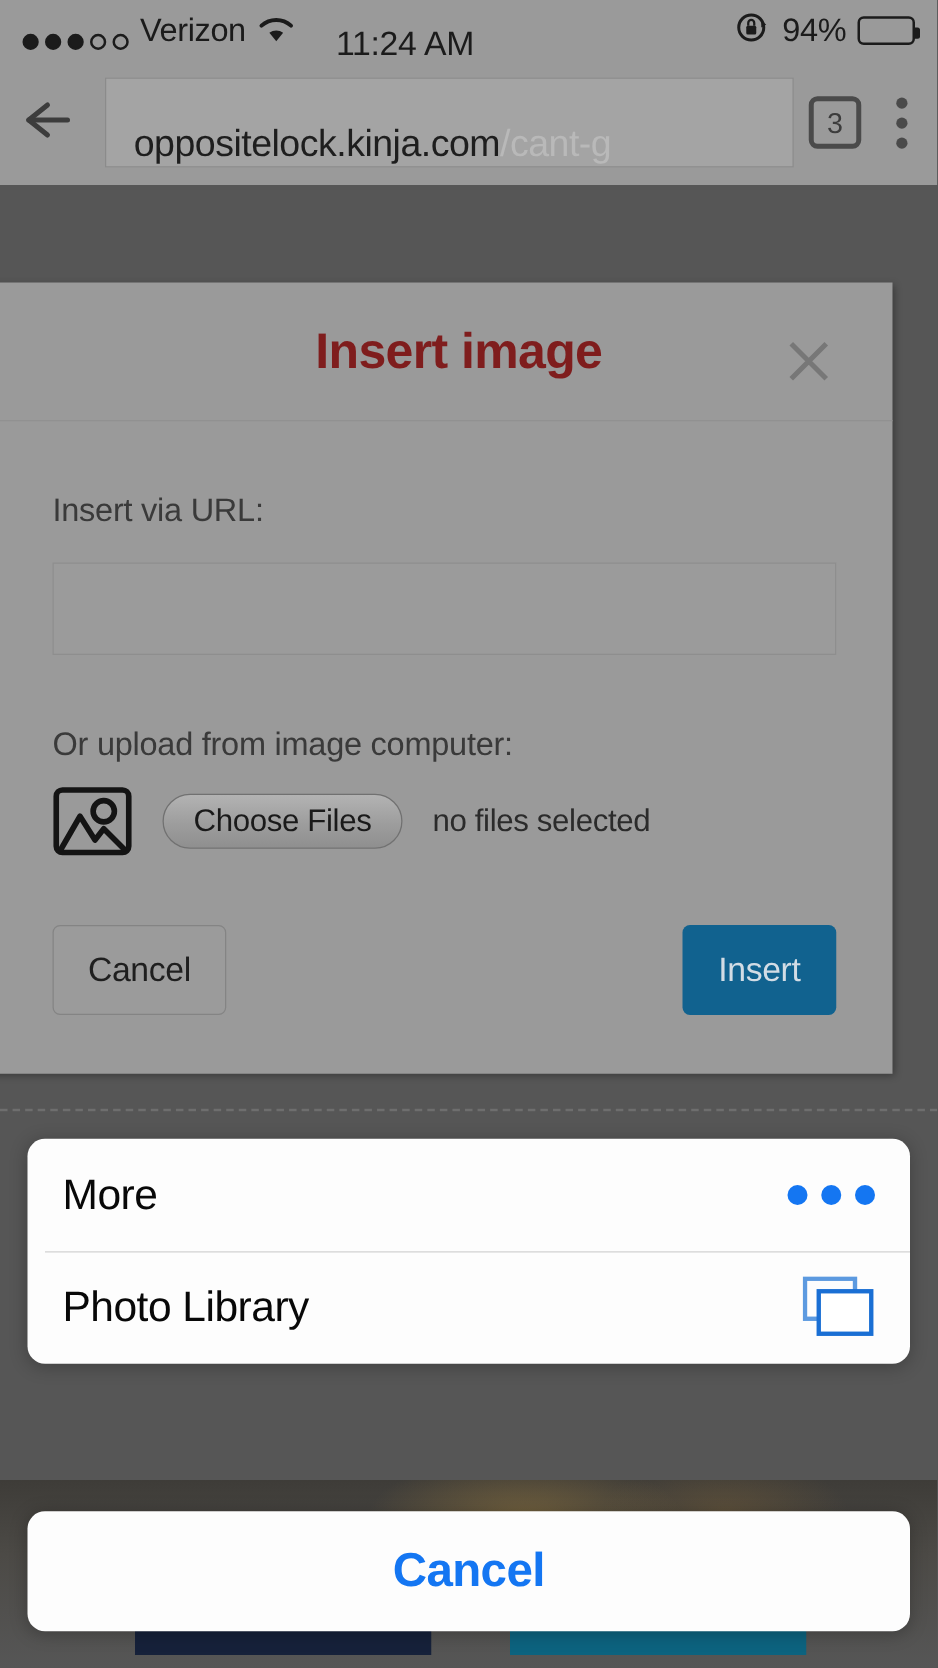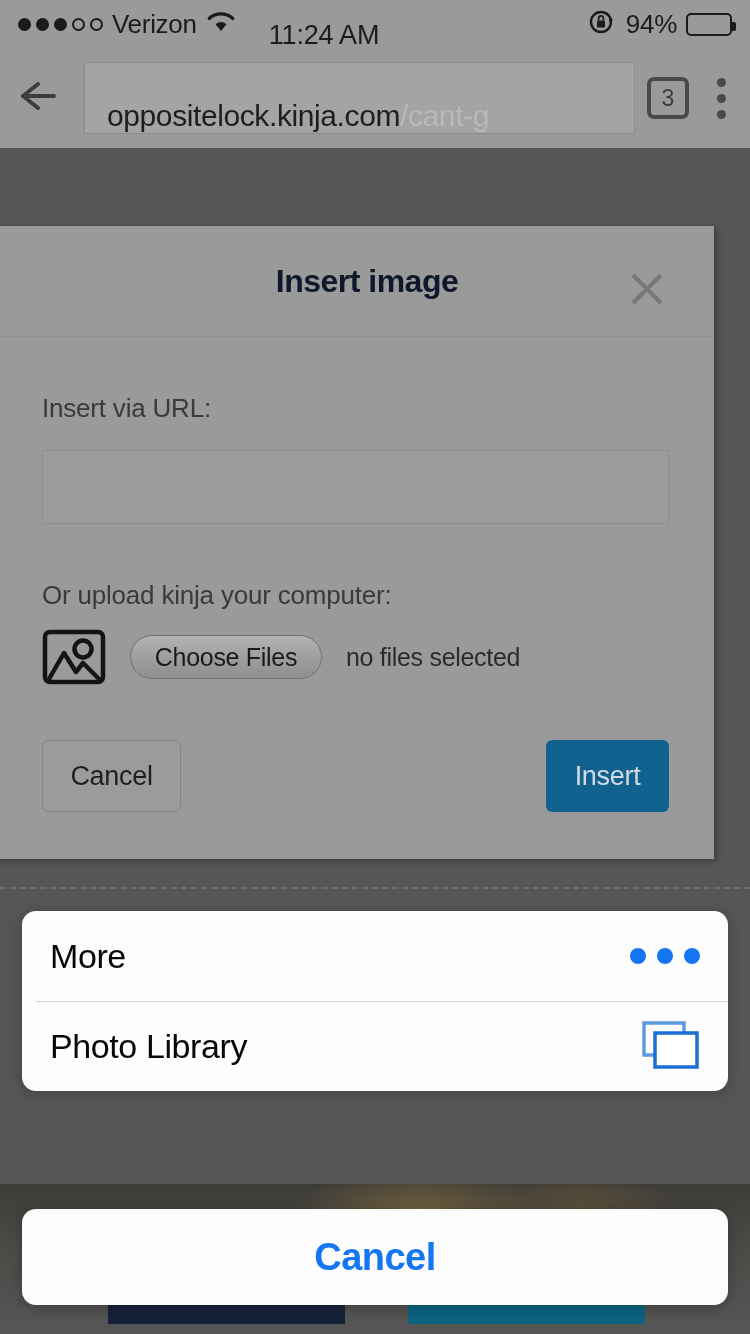--- a/index.html
+++ b/index.html
@@ -18,21 +18,21 @@
   }
 
   
   #status-bar {
     position: absolute; top: 0; left: 0;
     width: 750px; height: 48px;
     background: #9a9a9a;
     display: flex; align-items: center;
     padding: 0 18px;
   }
-  .sb-left { display: flex; align-items: center; gap: 9px; flex: 1; }
+  .sb-left { display: flex; align-items: flex-end; gap: 9px; flex: 1; }
   .sb-center { position: absolute; left: 0; width: 648px; text-align: center;
                font-size: 27px; color: #1b1b1b; letter-spacing: -0.2px; font-weight: 400; margin-top: 22px; }
   .sb-right { display: flex; align-items: center; gap: 9px; justify-content: flex-end; flex: 1; z-index: 2; }
   .dots { display: flex; gap: 5px; align-items: center; }
   .dot { width: 13px; height: 13px; border-radius: 50%; border: 2px solid #1b1b1b; }
   .dot.filled { background: #1b1b1b; }
   .carrier { font-size: 26px; color: #1b1b1b; letter-spacing: -0.3px; }
   .batt-pct { font-size: 26px; color: #1b1b1b; letter-spacing: -0.3px; }
   .batt { width: 46px; height: 23px; border: 2.5px solid #1b1b1b; border-radius: 5px;
           position: relative; padding: 2px; }
@@ -100,21 +100,21 @@
     width: 750px; height: 633px;
     background: #9a9a9a;
     box-shadow: 2px 2px 6px rgba(0,0,0,0.35);
   }
   #dialog-header {
     position: relative; height: 111px;
     border-bottom: 1.5px solid #919191;
     display: flex; align-items: center; justify-content: center;
   }
   #dialog-title {
-    font-size: 32px; font-weight: bold; color: #0f172a;
+    font-size: 40px; font-weight: bold; color: #7f1d1d;
     letter-spacing: -0.5px; margin-left: 56px;
   }
   #dialog-close {
     position: absolute; right: 48px; top: 44px;
     width: 38px; height: 38px;
   }
   #dialog-close svg { display: block; }
   #dialog-body { padding: 56px 78px 0 78px; }
 
   .field-label {
@@ -255,21 +255,21 @@
         <svg width="38" height="38" viewBox="0 0 38 38">
           <path d="M5 5 L33 33 M33 5 L5 33" stroke="#777777" stroke-width="4" stroke-linecap="butt"></path>
         </svg>
       </div>
     </div>
 
     <div id="dialog-body">
       <div class="field-label">Insert via URL:</div>
       <input id="url-input" type="text" value="" placeholder="" style="">
 
-      <div class="field-label" id="upload-label">Or upload kinja your computer:</div>
+      <div class="field-label" id="upload-label">Or upload from image computer:</div>
 
       <div id="upload-row">
         <span id="img-icon">
           <svg width="64" height="56" viewBox="0 0 64 56">
             <rect x="3" y="3" width="58" height="50" rx="5" stroke="#141414" stroke-width="4.5" fill="none"></rect>
             <circle cx="41" cy="20" r="8.5" stroke="#141414" stroke-width="4.5" fill="none"></circle>
             <path d="M7 50 L22 24 L34 43 L41 34 L57 50" stroke="#141414" stroke-width="4.5" fill="none" stroke-linejoin="round" stroke-linecap="round"></path>
           </svg>
         </span>
         <button id="choose-files">Choose Files</button>

